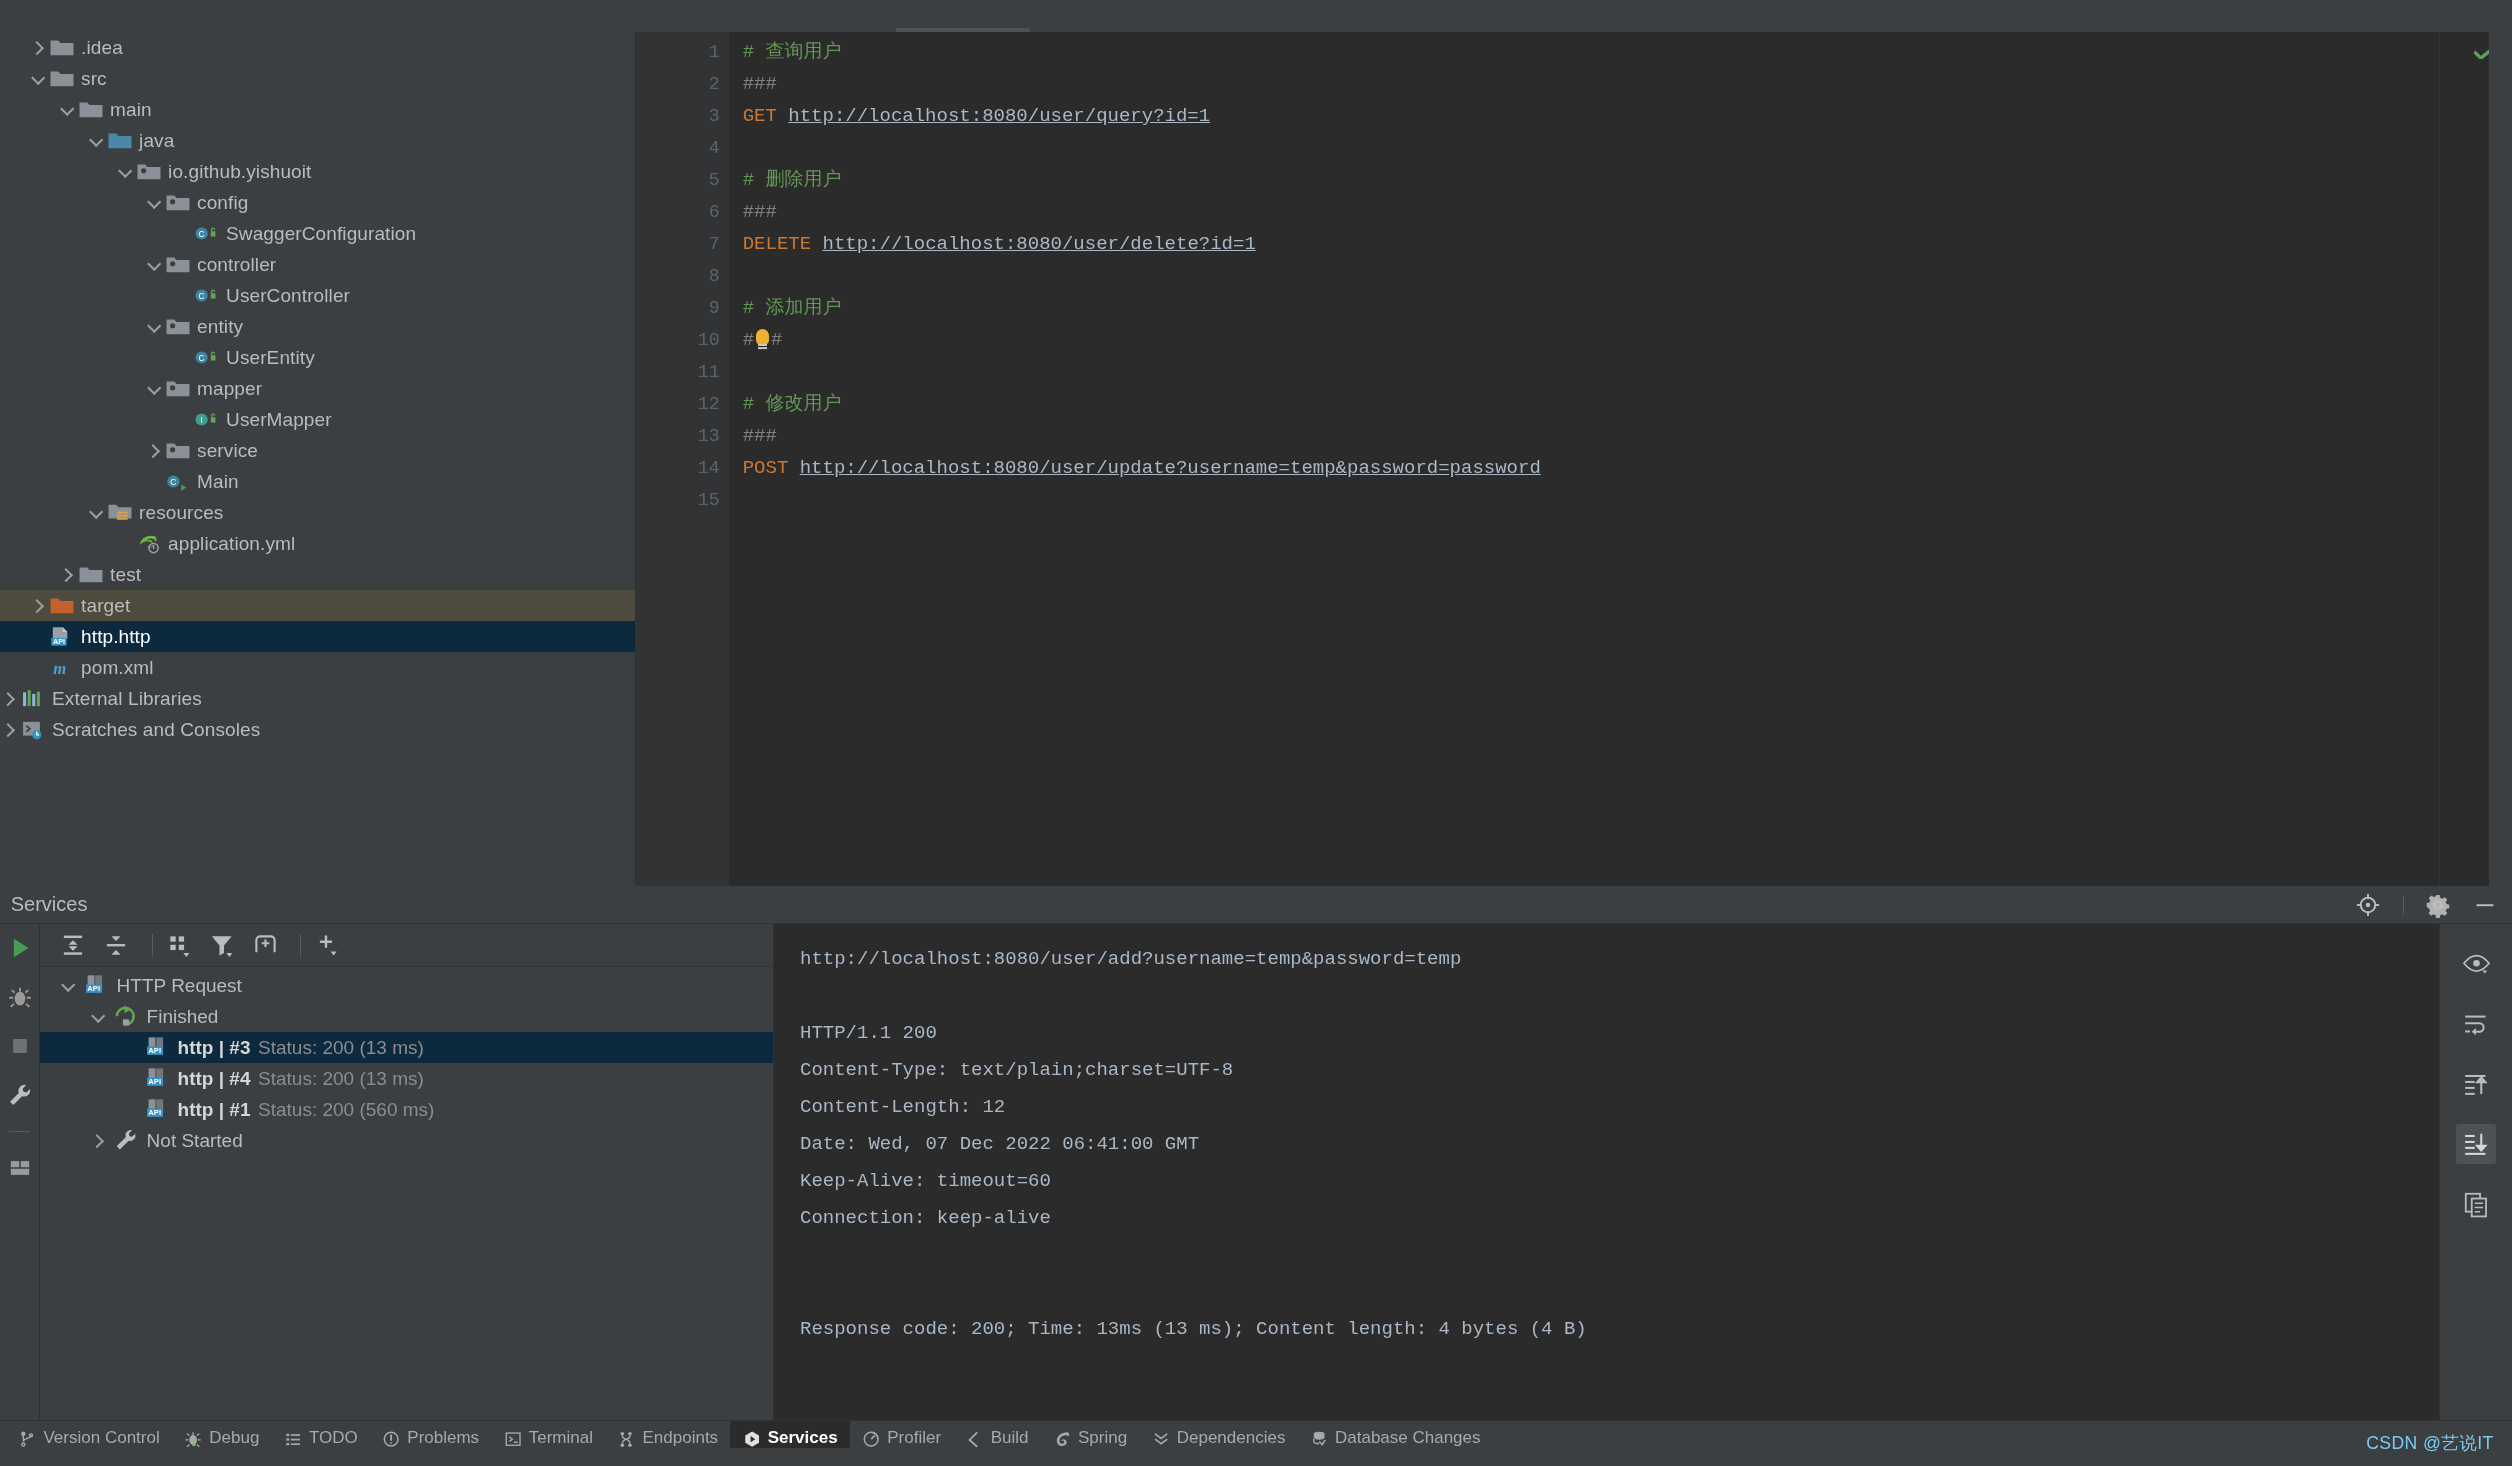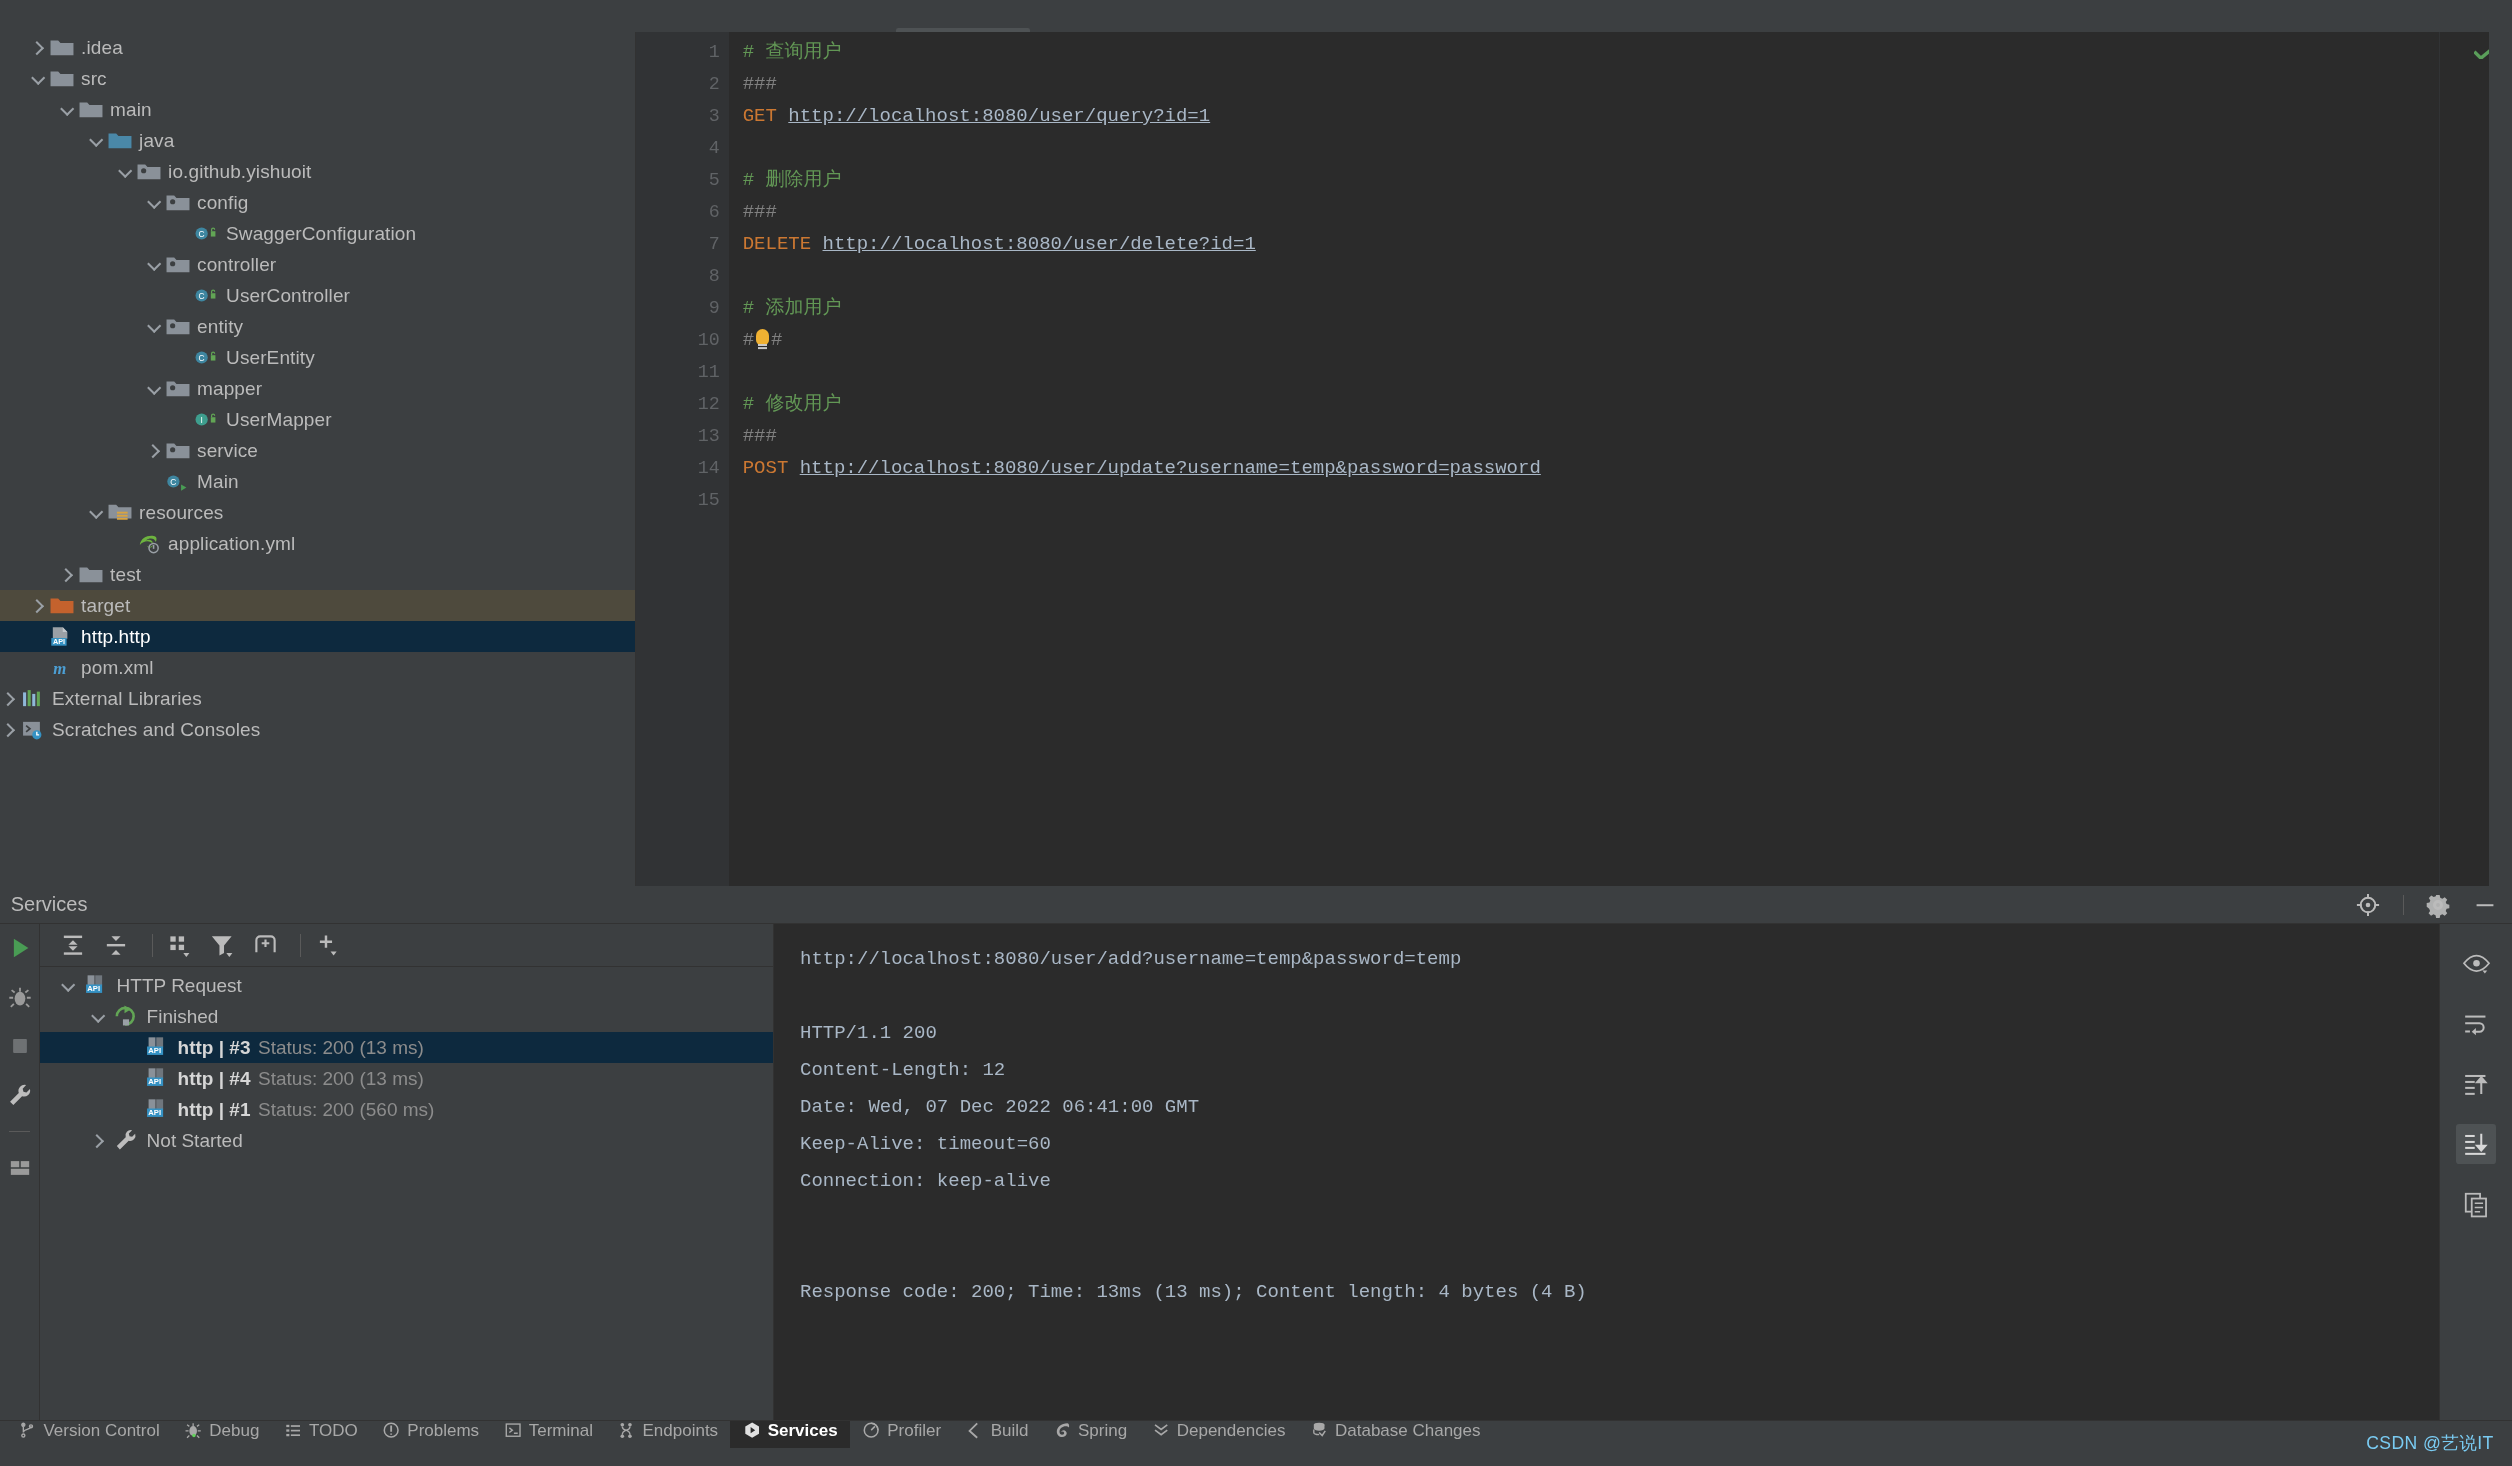--- a/index.html
+++ b/index.html
@@ -175,21 +175,21 @@
     display: flex; align-items: center; justify-content: center; }
   .rail-btn.active { background: #4e5254; }
 
   
   .toolbar-bottom {
     position: absolute; left: 0; top: 1420px; width: 2512px; height: 27.5px;
     background: #3c3f41; display: flex; align-items: center; padding-left: 6.1px;
     border-top: 0.8px solid #323232;
   }
   .tw-tab {
-    display: flex; align-items: flex-start; gap: 6.9px; height: 27.5px;
+    display: flex; align-items: flex-end; gap: 6.9px; height: 27.5px;
     padding: 0 12.2px; font-size: 17px; color: #a8a8a8; white-space: nowrap;
   }
   .tw-tab.active { background: #2b2b2b; color: #ffffff; font-weight: bold; }
   .tw-ic { width: 18.3px; height: 18.3px; position: relative; flex: 0 0 18.3px; }
 
   
   .statusbar {
     position: absolute; left: 0; top: 1448px; width: 2512px; height: 18.3px;
     background: #3c3f41; border-top: 0.8px solid #4a4d4f;
     display: flex; align-items: center; padding-left: 9.2px;
@@ -689,20 +689,21 @@
               <span>Not Started</span>
             </div>
           </div>
       </div>
 
       <div class="svc-response">
         <div class="resp-content" id="resp-lines">
             <div class="resp-line">http://localhost:8080/user/add?username=temp&amp;password=temp</div>
             <div class="resp-line blank">&nbsp;</div>
             <div class="resp-line">HTTP/1.1 200</div>
+            <div class="resp-line">Content-Type: text/plain;charset=UTF-8</div>
             <div class="resp-line">Content-Length: 12</div>
             <div class="resp-line">Date: Wed, 07 Dec 2022 06:41:00 GMT</div>
             <div class="resp-line">Keep-Alive: timeout=60</div>
             <div class="resp-line">Connection: keep-alive</div>
             <div class="resp-line blank">&nbsp;</div>
             <div class="resp-line blank">&nbsp;</div>
             <div class="resp-line">Response code: 200; Time: 13ms (13 ms); Content length: 4 bytes (4 B)</div>
           </div>
         <div class="resp-rail">
           <span class="rail-btn">

